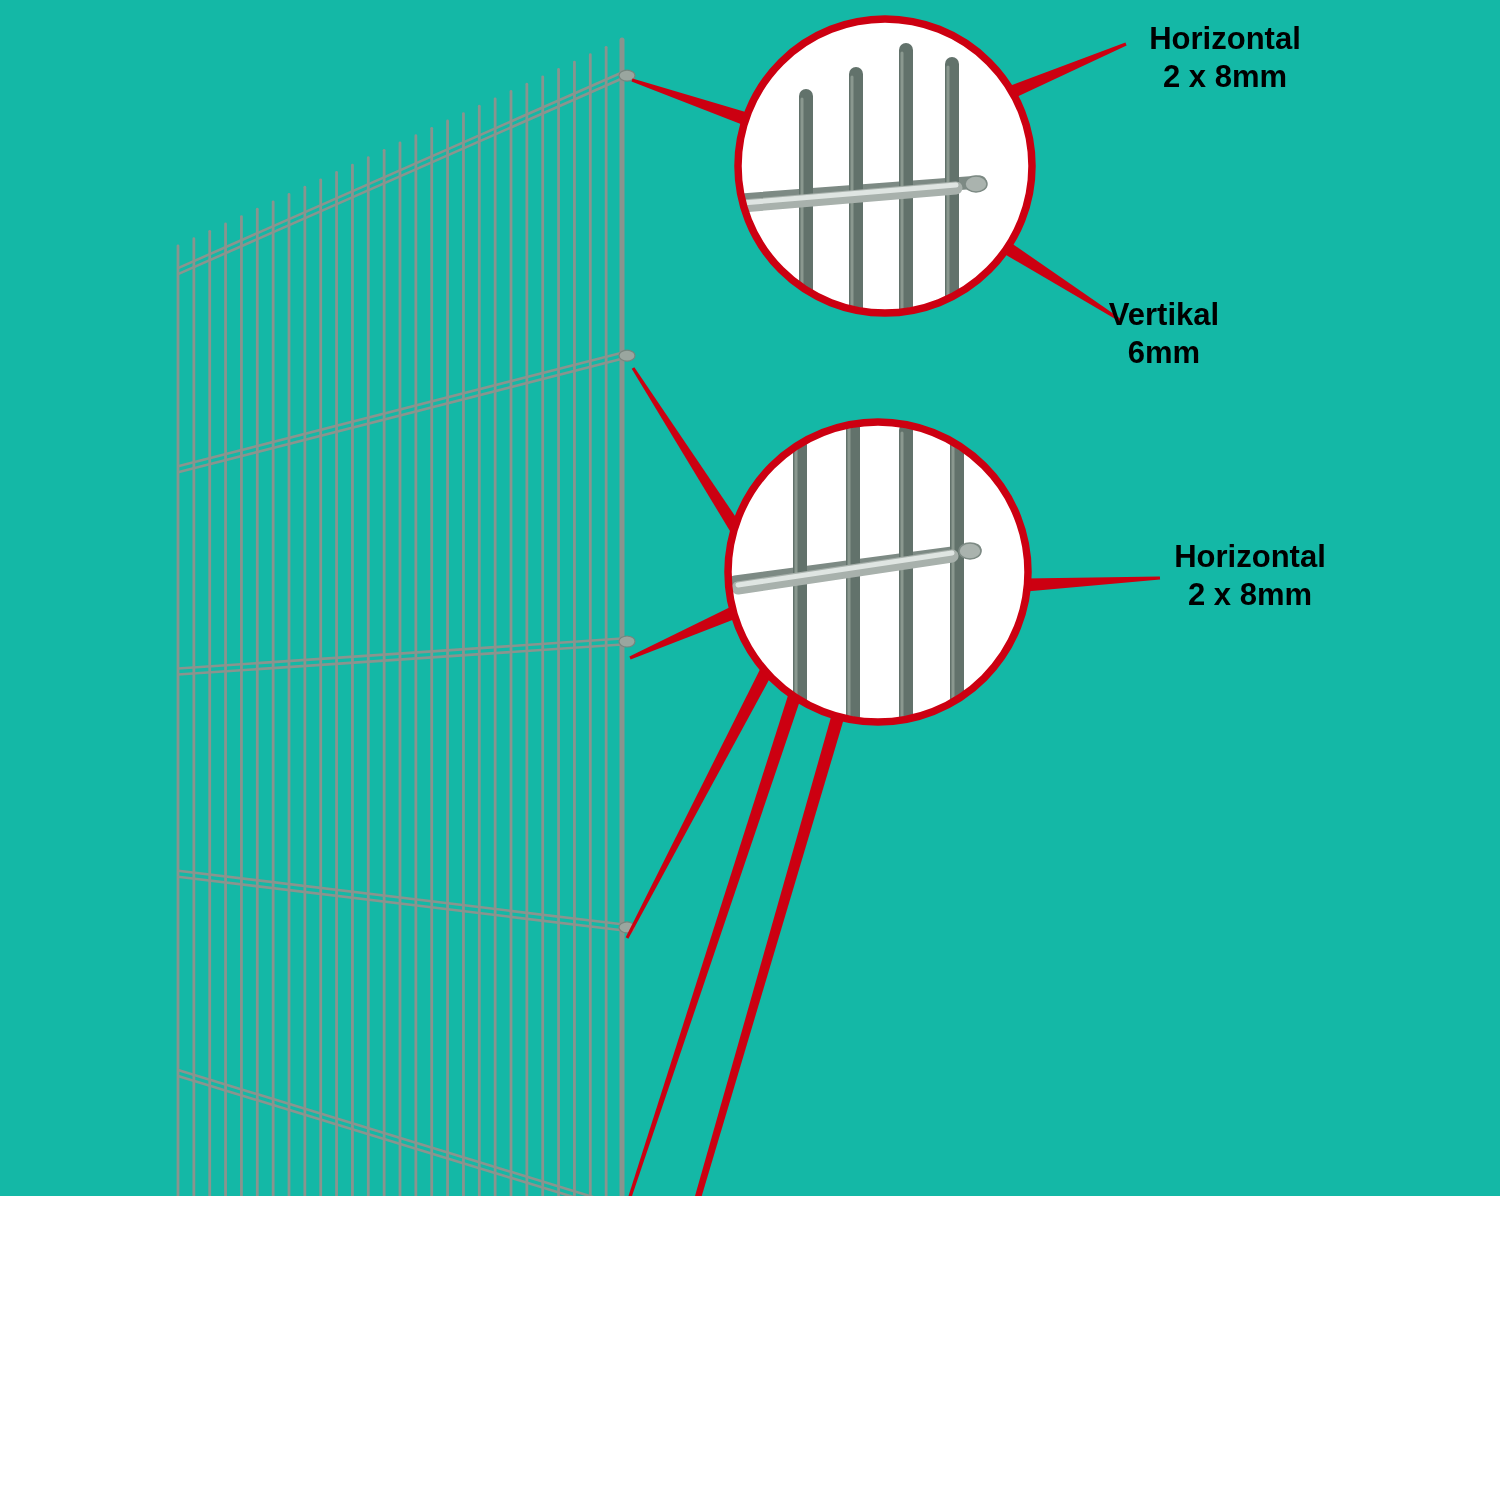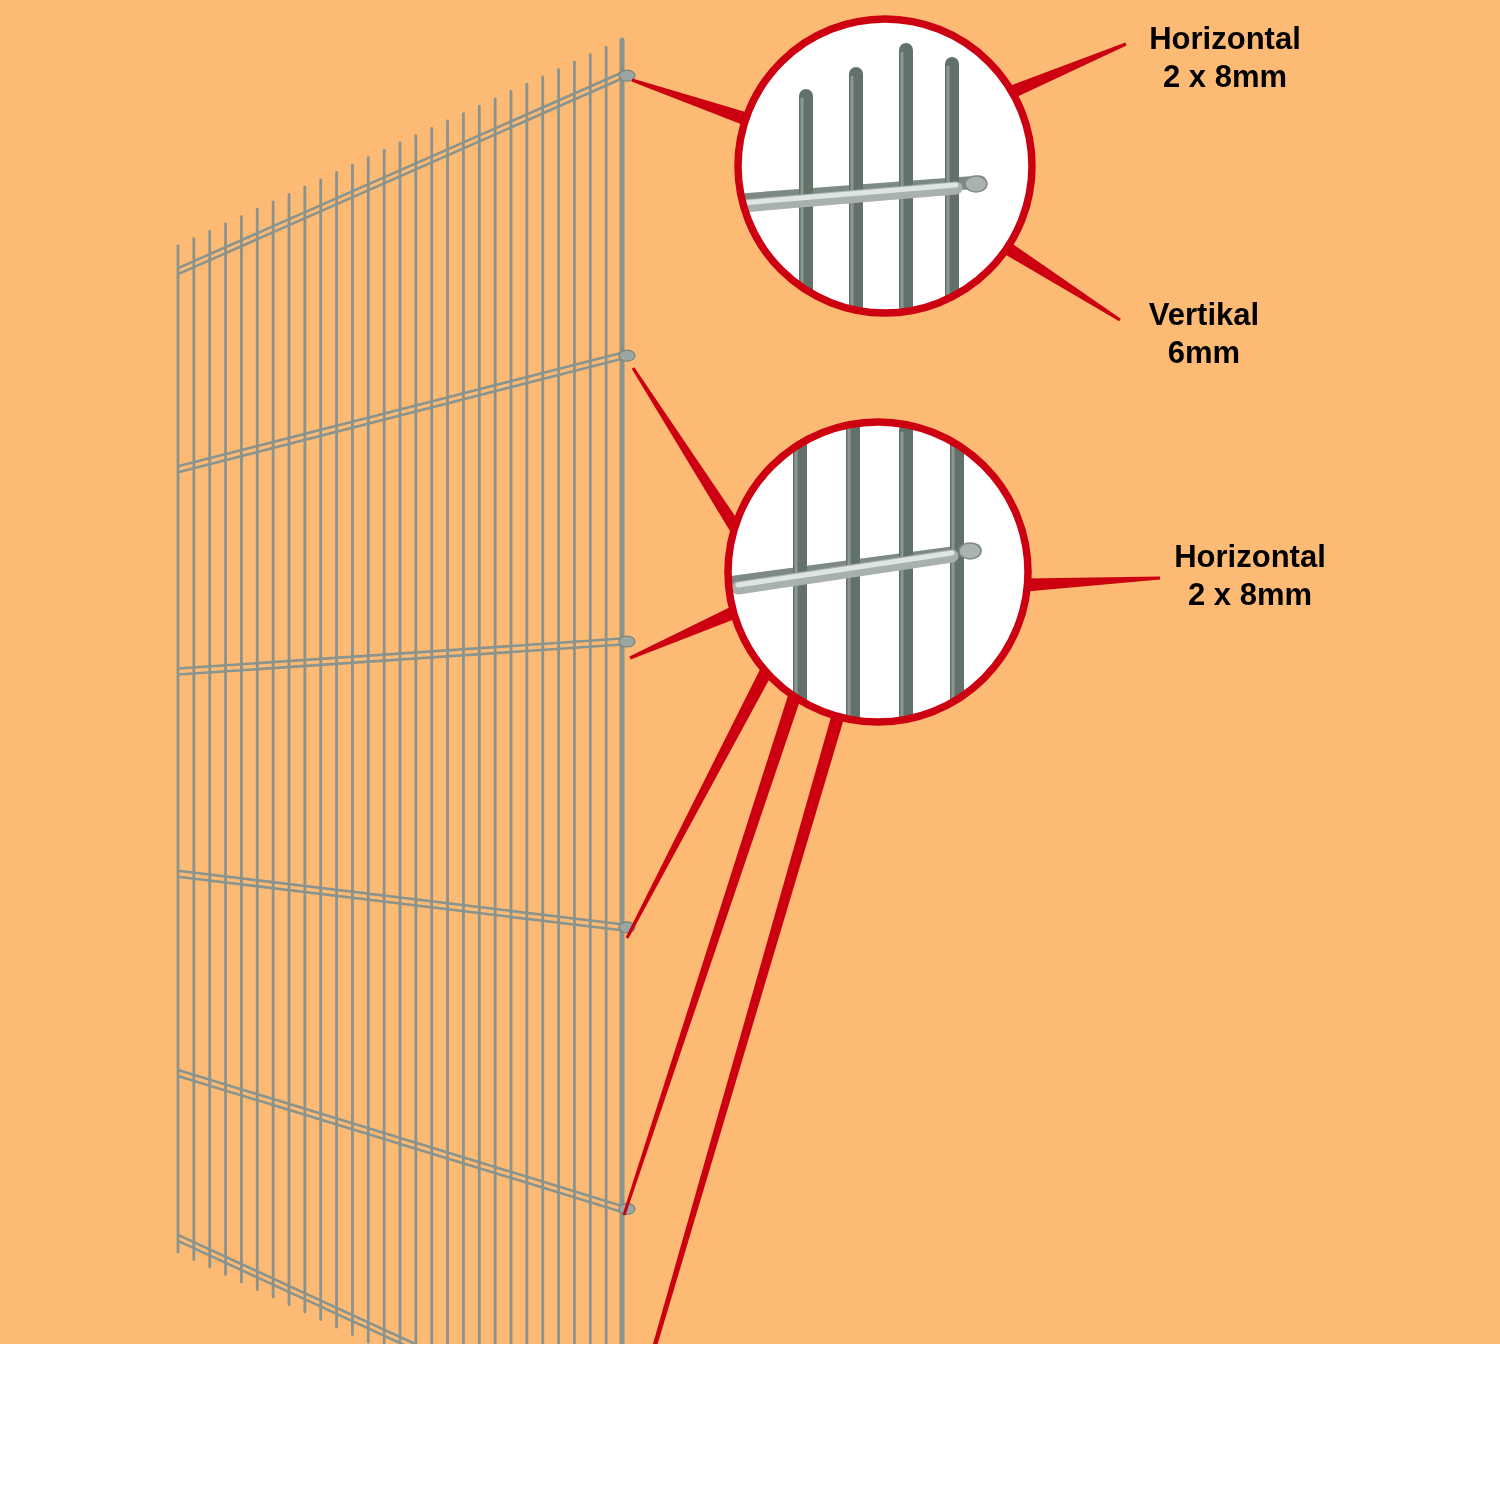--- a/index.html
+++ b/index.html
@@ -1,17 +1,17 @@
 <!DOCTYPE html>
 <html><head>
 <meta charset="utf-8">
 <style>
   html,body{margin:0;padding:0;background:#ffffff;}
   #stage{
-    position:relative;width:1500px;height:1344px;background:#fdba74;
+    position:relative;width:1500px;height:1196px;background:#14b8a6;
     font-family:"Liberation Sans", sans-serif;overflow:hidden;
   }
   #art{position:absolute;left:0;top:0;}
   .callout-label{
     position:absolute;text-align:center;font-weight:bold;
     font-size:31px;line-height:38px;color:#000;white-space:nowrap;
   }
 </style>
 </head>
 <body>
@@ -128,21 +128,21 @@
         </g>
         <circle cx="878" cy="572" r="150" fill="none" stroke="#cc0011" stroke-width="7.5"></circle>
       </g>
   </svg>
 
   <div class="callout-label" style="left:1100px;top:20px;width:250px;">
     <div>Horizontal</div>
     <div>2 x 8mm</div>
   </div>
 
-  <div class="callout-label" style="left:1104px;top:296px;width:200px;">
+  <div class="callout-label" style="left:1064px;top:296px;width:200px;">
     <div>Vertikal</div>
     <div>6mm</div>
   </div>
 
   <div class="callout-label" style="left:1130px;top:538px;width:240px;">
     <div>Horizontal</div>
     <div>2 x 8mm</div>
   </div>
 
 </div>

